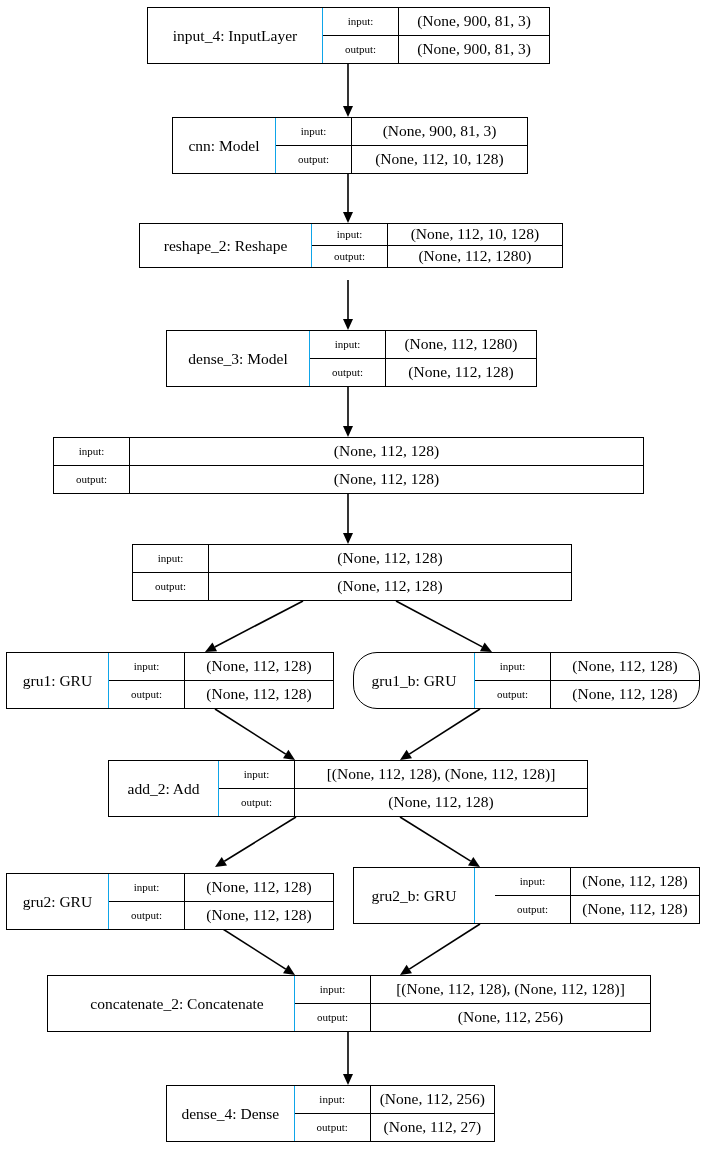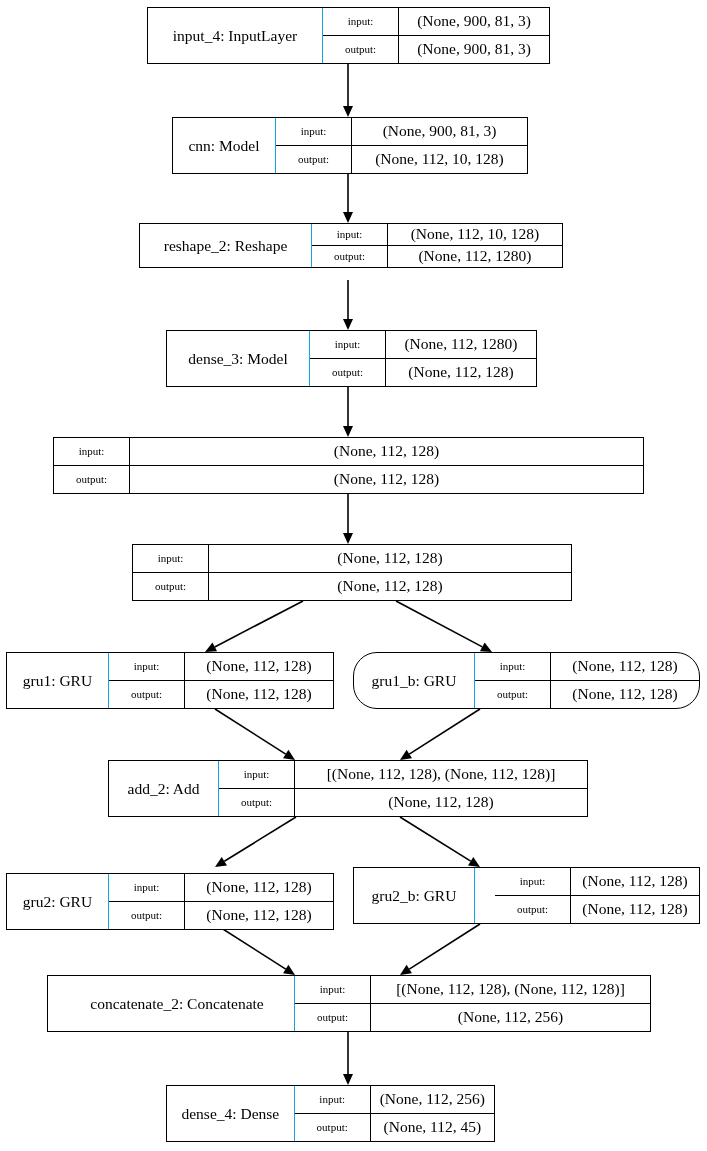--- a/index.html
+++ b/index.html
@@ -306,19 +306,19 @@
       </div>
       <div class="node" style="left: 166px; top: 1085px; width: 329px; height: 57px;">
         <div class="node-name" style="width: 143px;">dense_4: Dense</div>
         <div class="io-table">
           <div class="io-row top">
             <div class="io-label" style="width: 76px;">input:</div>
             <div class="io-value">(None, 112, 256)</div>
           </div>
           <div class="io-row">
             <div class="io-label" style="width: 76px;">output:</div>
-            <div class="io-value">(None, 112, 45)</div>
+            <div class="io-value">(None, 112, 27)</div>
           </div>
         </div>
       </div>
     </div>
 
 </div>
 
 </body></html>

